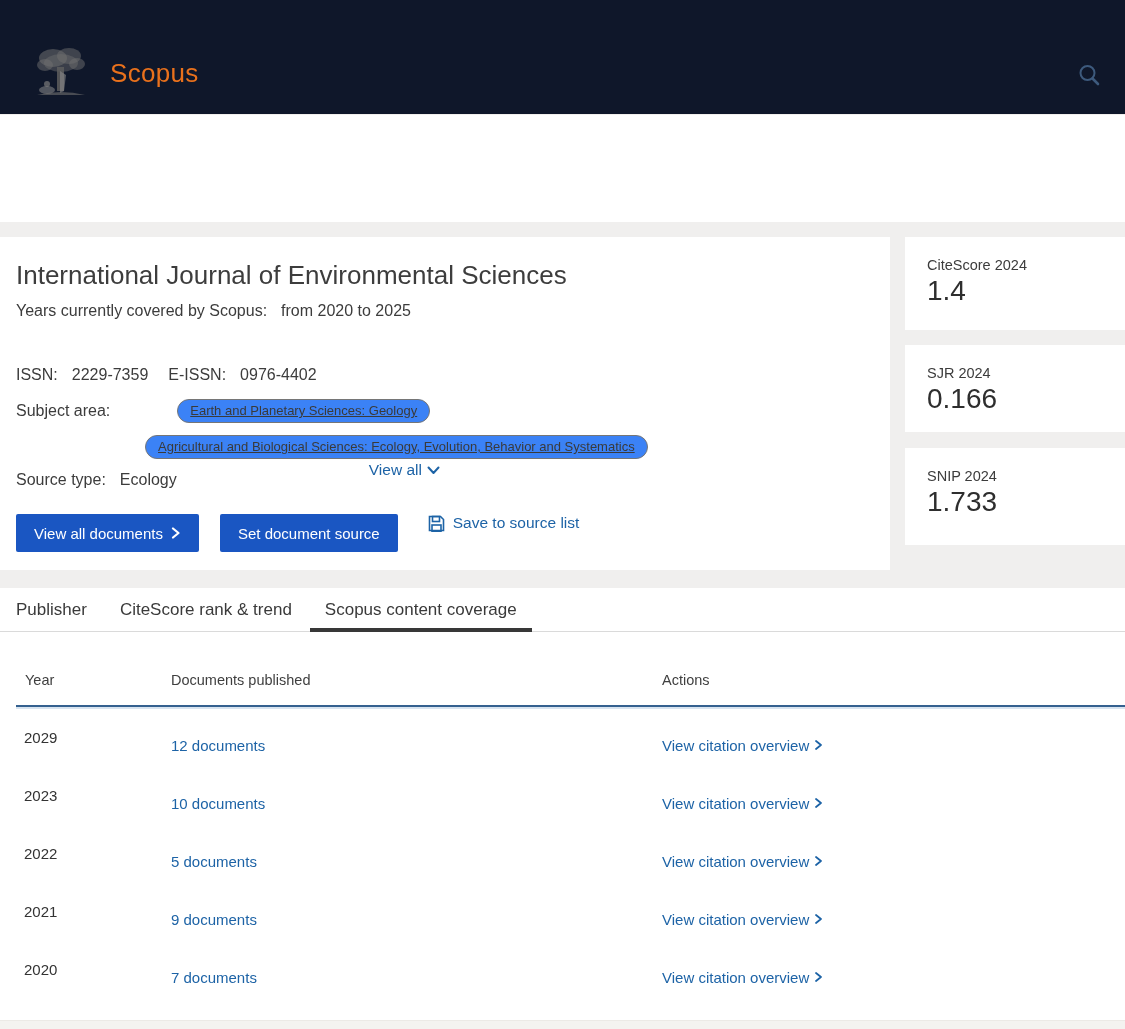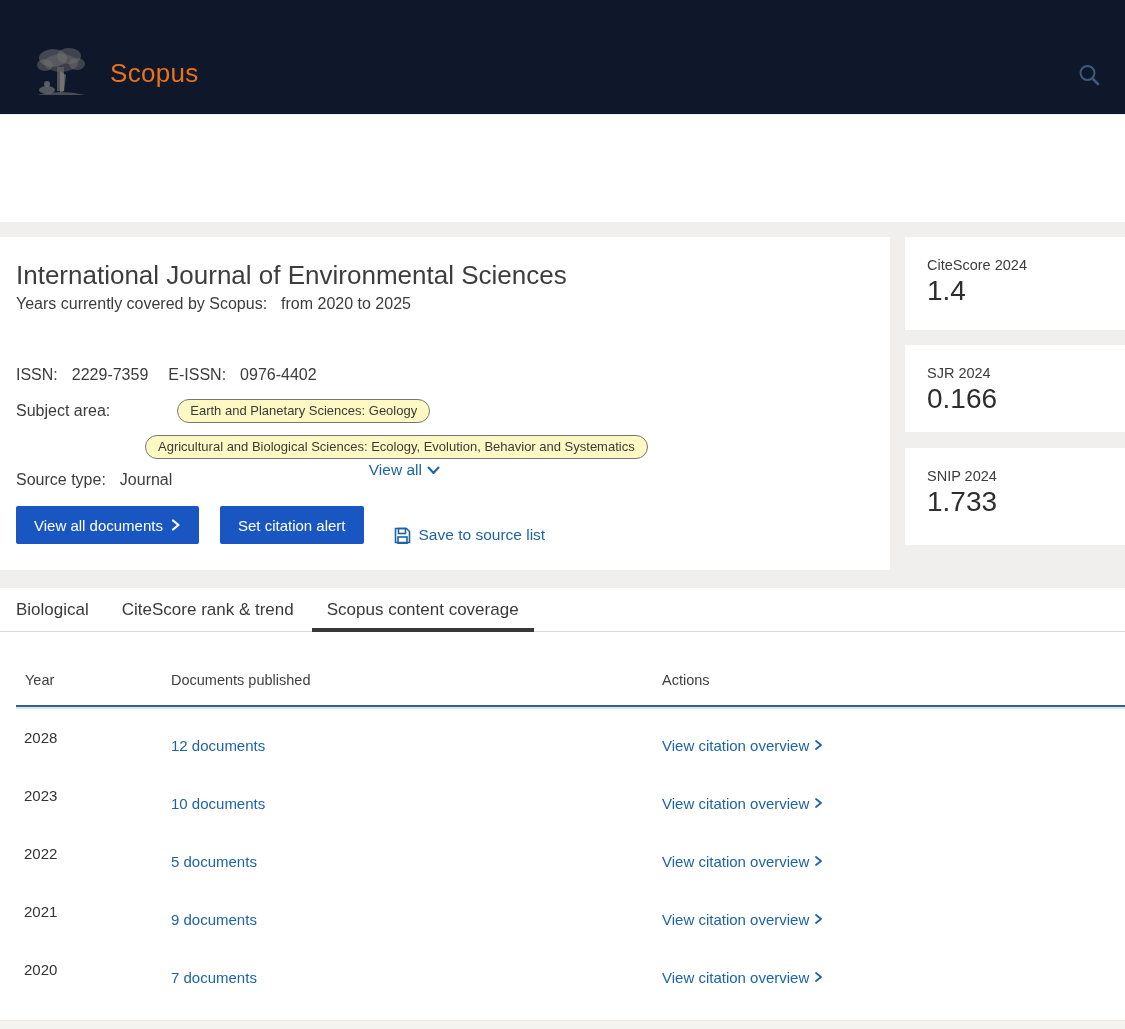--- a/index.html
+++ b/index.html
@@ -24,31 +24,31 @@
   .top-link.feedback { left:909px; }
   .top-link.compare { left:1013px; }
 
   
   .band { position:absolute; top:222px; left:0; width:100%; height:366px; background:#f0efee; }
   .main-card { position:absolute; left:0; top:15px; width:890px; height:333px; background:#fff; }
   .journal-title { position:absolute; left:16px; top:23px; font-size:26px; font-weight:400; color:#3d3d3d; }
   .info-row { position:absolute; left:16px; font-size:16px; color:#3c3c3c; display:flex; align-items:center; }
   .info-row .lbl { margin-right:14px; }
   .info-row .val { color:#3c3c3c; }
-  .row-coverage { top:58px; }
+  .row-coverage { top:65px; }
   .row-publisher { top:97px; }
   .row-issn { top:129px; }
   .row-issn .val { margin-right:20px; }
   .row-subject { top:161px; align-items:center; }
   .row-pill2 { top:198px; left:145px;flex-direction:column; }
   .row-sourcetype { top:234px; }
-  .pill { display:inline-block; border:1px solid #767676; border-radius:12px; padding:3px 12px 4px; font-size:13px; color:#3a3a3a; background:#fef9c3; white-space:nowrap; cursor:pointer; }
+  .pill { display:inline-block; border:1px solid #767676; border-radius:12px; padding:3px 12px 4px; font-size:13px; color:#3a3a3a; background:#3b82f6; white-space:nowrap; cursor:pointer;text-decoration:underline; }
   .row-subject .pill { margin-left:53px; margin-top:1px; }
   .viewall-link { display:inline-flex; align-items:center; gap:5px; margin-left:16px; font-size:15.5px; color:#1d63a6; cursor:pointer; margin-top:2px; }
-  .btn-row { position:absolute; left:16px; top:269px; display:flex; align-items:flex-end; }
+  .btn-row { position:absolute; left:16px; top:277px; display:flex; align-items:flex-start; }
   .btn { display:inline-flex; align-items:center; gap:7px; height:38px; padding:0 18px; background:#1a56c2; color:#fff; font-size:15px; border:none; border-radius:2px; cursor:pointer; font-family:inherit; }
   .btn + .btn { margin-left:21px; }
   .save-link { display:inline-flex; align-items:center; gap:8px; margin-left:30px; font-size:15.5px; color:#1d63a6; cursor:pointer; }
 
   .metric-card { position:absolute; left:905px; width:220px; background:#fff; padding:20px 0 0 22px; }
   .metric-card.m0 { top:15px;  height:93px; }
   .metric-card.m1 { top:123px; height:87px; }
   .metric-card.m2 { top:226px; height:97px; }
   .metric-label { font-size:14.5px; color:#3c3c3c; }
   .metric-value { font-size:28px; color:#2e2e2e; margin-top:2px; }
@@ -149,32 +149,32 @@
       <span class="viewall-link">
         <span>View all</span>
         <svg class="chev" width="13" height="9" viewBox="0 0 13 9" fill="none" stroke="#1d63a6" stroke-width="2" stroke-linecap="round" stroke-linejoin="round">
             <polyline points="1.5,1.5 6.5,7 11.5,1.5"></polyline>
           </svg>
       </span>
     </div>
 
     <div class="info-row row-sourcetype">
       <span class="lbl">Source type:</span>
-      <span class="val">Journal</span>
+      <span class="val">Ecology</span>
     </div>
 
     <div class="btn-row">
       <button class="btn">
         <span>View all documents</span>
         <svg class="chev" width="11" height="12" viewBox="0 0 11 12" fill="none" stroke="#ffffff" stroke-width="2.2" stroke-linecap="round" stroke-linejoin="round">
             <polyline points="3,1.5 8.5,6 3,10.5"></polyline>
           </svg>
       </button>
       <button class="btn">
-        <span>Set citation alert</span>
+        <span>Set document source</span>
       </button>
       <span class="save-link">
         <svg class="chev" width="17" height="17" viewBox="0 0 17 17" fill="none" stroke="#1d63a6" stroke-width="1.6">
           <path d="M1.5 1.5 h11 l3 3 v11 h-14 z"></path>
           <rect x="4.5" y="1.5" width="7" height="5"></rect>
           <rect x="4" y="10" width="9" height="6.5"></rect>
         </svg>
         <span>Save to source list</span>
       </span>
     </div>
@@ -188,36 +188,36 @@
     <div class="metric-label">SJR 2024</div>
     <div class="metric-value">0.166</div>
   </div>
   <div class="metric-card m2">
     <div class="metric-label">SNIP 2024</div>
     <div class="metric-value">1.733</div>
   </div>
 </div>
 
 <div class="tabs">
-  <div class="tab">Biological</div>
+  <div class="tab">Publisher</div>
   <div class="tab">CiteScore rank &amp; trend</div>
   <div class="tab active">Scopus content coverage</div>
 </div>
 
 <div class="table">
   <div class="thead">
     <span class="th c-year">Year</span>
     <span class="th c-docs">Documents published</span>
     <span class="th c-actions">Actions</span>
     <div class="thead-border"></div>
   </div>
   <div class="tbody">
 
     <div class="tr">
-      <span class="td c-year">2028</span>
+      <span class="td c-year">2029</span>
       <span class="td c-docs"><a class="cell-link">
             <span>12 documents</span>
           </a></span>
       <span class="td c-actions"><a class="cell-link">
             <span>View citation overview</span>
             <svg class="chev" width="10" height="11" viewBox="0 0 10 11" fill="none" stroke="#1d63a6" stroke-width="1.8" stroke-linecap="round" stroke-linejoin="round">
               <polyline points="3,1.5 8,5.5 3,9.5"></polyline>
             </svg>
           </a></span>
     </div>

